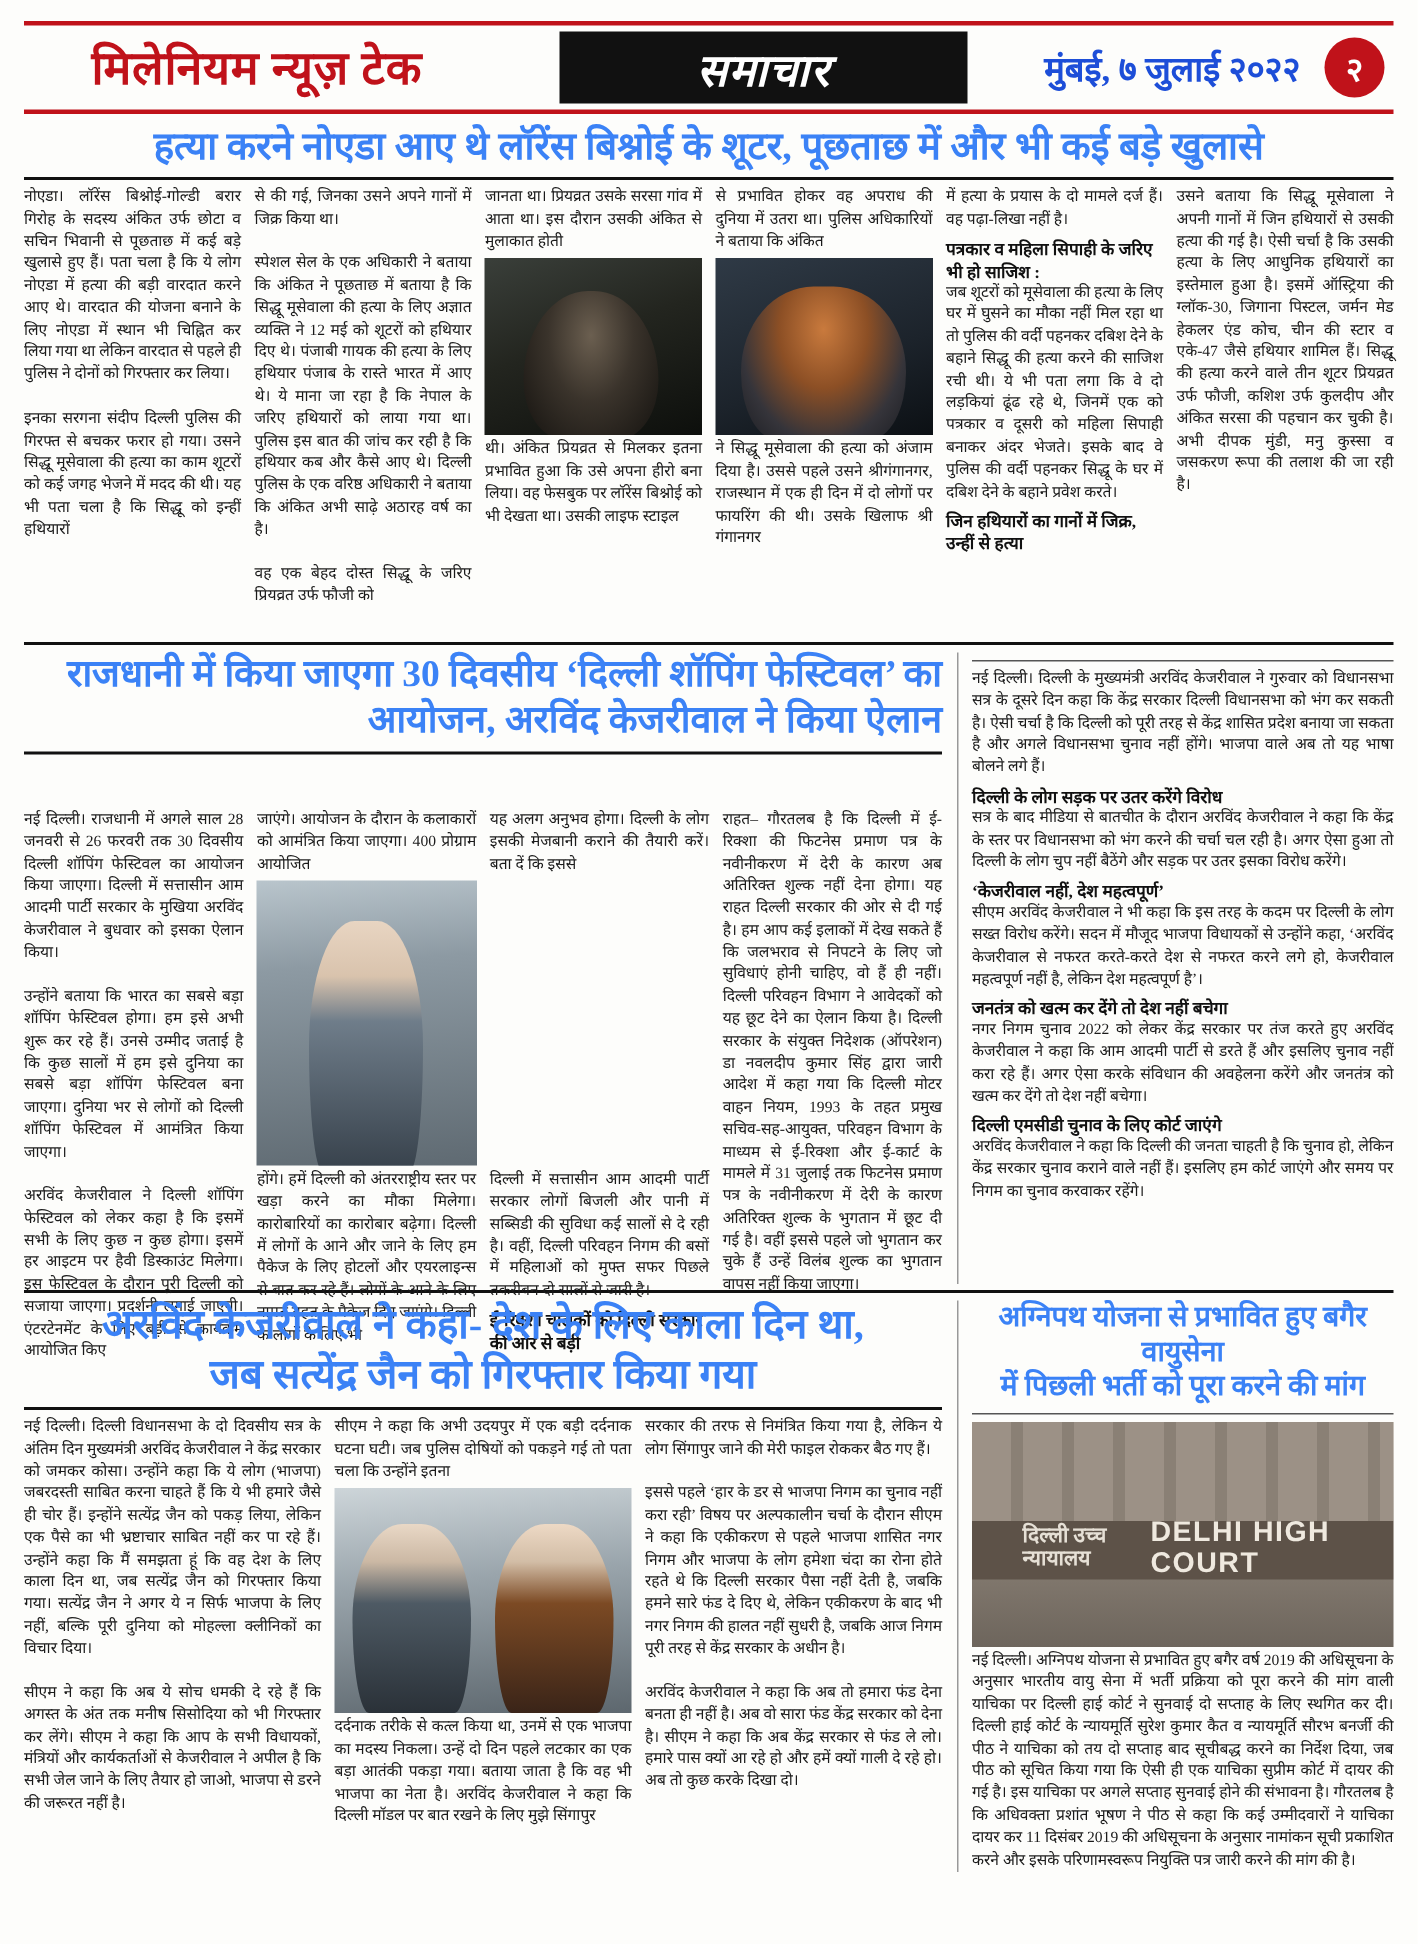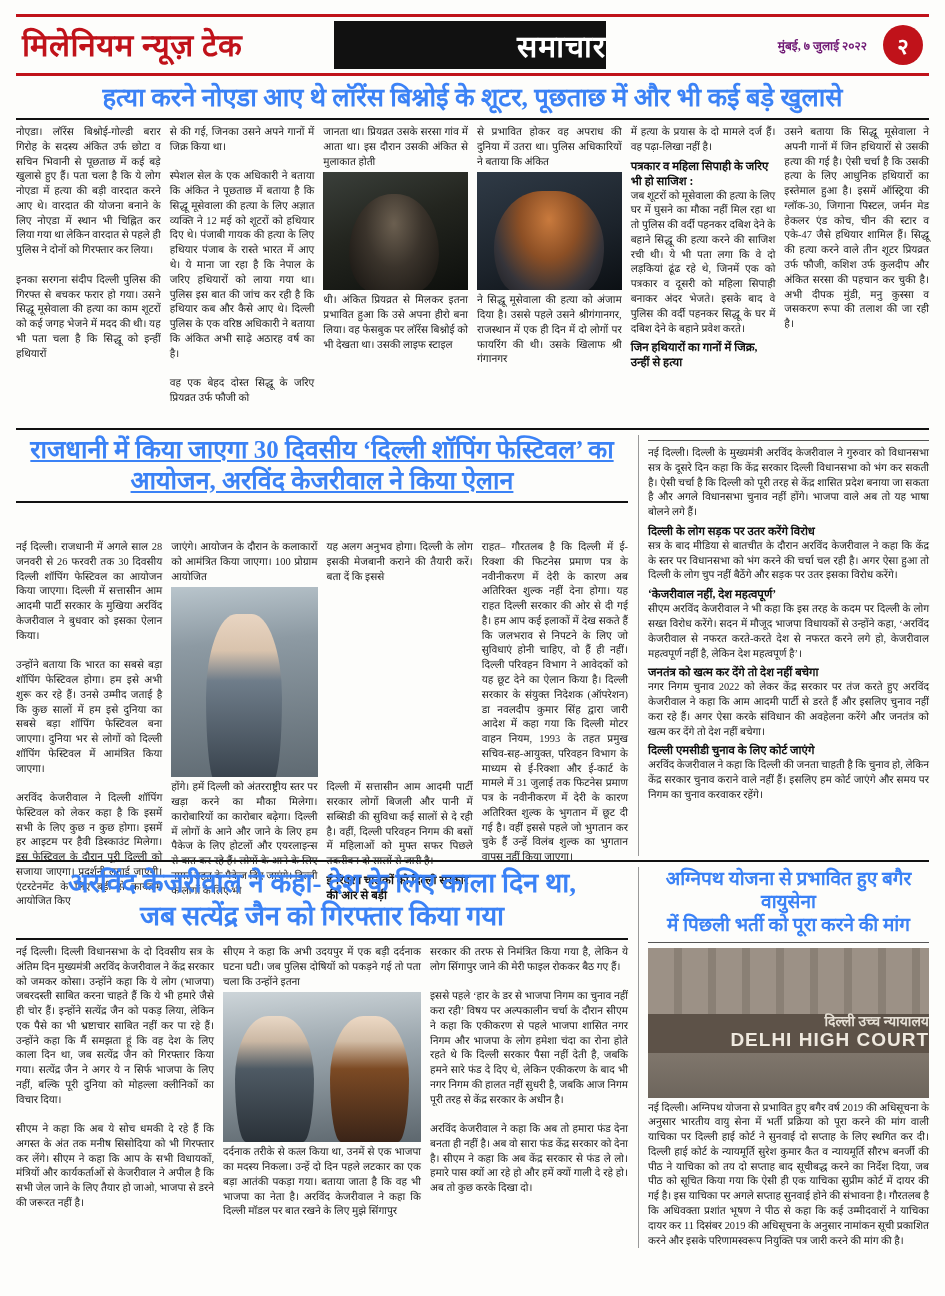--- a/index.html
+++ b/index.html
@@ -24,54 +24,56 @@
     display: flex; align-items: stretch;
     border-top: 3px solid #c0121a;
     border-bottom: 3px solid #c0121a;
     height: 62px;
     margin-bottom: 6px;
   }
   .mast-logo {
     flex: 0 0 318px;
     display: flex; align-items: center; justify-content: flex-start;
     padding-left: 6px;
+    margin-left: 39px;
   }
   .mast-logo .logo-text {
     font-family: "Liberation Serif", serif;
     font-weight: bold;
     font-size: 31px;
     color: #c0121a;
     letter-spacing: 0.5px;
     line-height: 1;
     white-space: nowrap;
   }
   .mast-center {
     flex: 0 0 272px;
     background: #111;
     color: #fff;
-    display: flex; align-items: center; justify-content: flex-end;
+    display: flex; align-items: center; justify-content: center;
     margin: 4px 0;
+    font-style: italic;
   }
   .mast-center .center-text {
     font-family: "Liberation Serif", serif;
     font-weight: bold;
     font-size: 30px;
     letter-spacing: 1px;
   }
   .mast-right {
     flex: 1;
     display: flex; align-items: center; justify-content: flex-end;
     padding-right: 6px;
     gap: 16px;
   }
   .mast-date {
     font-family: "Liberation Serif", serif;
     font-weight: bold;
-    font-size: 12px;
-    color: #701a75;
+    font-size: 23px;
+    color: #1d4ed8;
     white-space: nowrap;
   }
   .page-badge {
     width: 40px; height: 40px; border-radius: 50%;
     background: #c0121a; color: #fff;
     display: flex; align-items: center; justify-content: center;
     font-family: "Liberation Serif", serif;
     font-weight: bold; font-size: 22px;
   }
 
@@ -80,21 +82,21 @@
   .rule.thin { height: 1px; background: #555; }
 
   .headline {
     font-family: "Liberation Serif", serif;
     font-weight: bold;
     color: #3b82f6;
     line-height: 1.22;
     text-align: center;
   }
   .h-lead { font-size: 25.5px; }
-  .h-mid  { font-size: 25px; text-align:center;text-decoration:underline; }
+  .h-mid  { font-size: 25px; text-align:right; }
   .h-small{ font-size: 19px; }
   .h-big  { font-size: 27px; }
 
   .body-col {
     font-family: "Liberation Serif", serif;
     font-size: 10.4px;
     line-height: 1.42;
     text-align: justify;
     color: #1a1a1a;
     hyphens: auto;
@@ -146,21 +148,21 @@
     border-radius: 42% 42% 14% 14%/50% 50% 50% 50%;
   }
   .ph-two:before { left:6%;  background: linear-gradient(180deg,#e9d8c6 0%, #cbb8a4 20%, #4e5a64 42%, #2a3138 100%); }
   .ph-two:after  { right:6%; background: linear-gradient(180deg,#edd9c5 0%, #d2bda6 20%, #7c4a24 42%, #3a2418 100%); }
   .ph-court {
     background: linear-gradient(180deg,#b3a79a 0%, #8d8378 48%, #6d655c 100%);
   }
   .ph-court .court-band {
     position:absolute; left:0; right:0; top:44%; height:26%;
     background: #5d5248;
-    display:flex; flex-direction:column; align-items:flex-end; justify-content:center;
+    display:flex; flex-direction:row; align-items:center; justify-content:center;
     padding-left: 12%;
   }
   .ph-court .court-l1 {
     font-family:"Liberation Serif", serif; color:#e6e0d6; font-size:14px; font-weight:bold; line-height:1.05;
   }
   .ph-court .court-l2 {
     font-family:"Liberation Sans", sans-serif; color:#efe9df; font-size:19px; font-weight:bold; letter-spacing:1px; line-height:1.1;
   }
   .ph-court:before{
     content:"";
@@ -243,21 +245,21 @@
         <span>राजधानी में किया जाएगा 30 दिवसीय ‘दिल्ली शॉपिंग फेस्टिवल’ का आयोजन, अरविंद केजरीवाल ने किया ऐलान</span>
       </div>
       <div class="rule"></div>
       <div class="sub-cols4" style="height:348px;">
         <div class="body-col" style="white-space:pre-line;">नई दिल्ली। राजधानी में अगले साल 28 जनवरी से 26 फरवरी तक 30 दिवसीय दिल्ली शॉपिंग फेस्टिवल का आयोजन किया जाएगा। दिल्ली में सत्तासीन आम आदमी पार्टी सरकार के मुखिया अरविंद केजरीवाल ने बुधवार को इसका ऐलान किया।
 
 उन्होंने बताया कि भारत का सबसे बड़ा शॉपिंग फेस्टिवल होगा। हम इसे अभी शुरू कर रहे हैं। उनसे उम्मीद जताई है कि कुछ सालों में हम इसे दुनिया का सबसे बड़ा शॉपिंग फेस्टिवल बना जाएगा। दुनिया भर से लोगों को दिल्ली शॉपिंग फेस्टिवल में आमंत्रित किया जाएगा।
 
 अरविंद केजरीवाल ने दिल्ली शॉपिंग फेस्टिवल को लेकर कहा है कि इसमें सभी के लिए कुछ न कुछ होगा। इसमें हर आइटम पर हैवी डिस्काउंट मिलेगा। इस फेस्टिवल के दौरान पूरी दिल्ली को सजाया जाएगा। प्रदर्शनी लगाई जाएगी। एंटरटेनमेंट के लिए बड़ी से कार्यक्रम आयोजित किए</div>
         <div>
-          <div class="body-col">जाएंगे। आयोजन के दौरान के कलाकारों को आमंत्रित किया जाएगा। 100 प्रोग्राम आयोजित</div>
+          <div class="body-col">जाएंगे। आयोजन के दौरान के कलाकारों को आमंत्रित किया जाएगा। 400 प्रोग्राम आयोजित</div>
           <div class="photo ph-kejriwal" style="height:190px;margin:3px 0;"></div>
           <div class="body-col">होंगे। हमें दिल्ली को अंतरराष्ट्रीय स्तर पर खड़ा करने का मौका मिलेगा। कारोबारियों का कारोबार बढ़ेगा। दिल्ली में लोगों के आने और जाने के लिए हम पैकेज के लिए होटलों और एयरलाइन्स से बात कर रहे हैं। लोगों के आने के लिए नामत तहत के पैकेज दिए जाएंगे। दिल्ली के लोगों के लिए भी</div>
         </div>
         <div>
           <div class="body-col">यह अलग अनुभव होगा। दिल्ली के लोग इसकी मेजबानी कराने की तैयारी करें। बता दें कि इससे</div>
           <div style="height:190px;margin:3px 0;"></div>
           <div class="body-col">दिल्ली में सत्तासीन आम आदमी पार्टी सरकार लोगों बिजली और पानी में सब्सिडी की सुविधा कई सालों से दे रही है। वहीं, दिल्ली परिवहन निगम की बसों में महिलाओं को मुफ्त सफर पिछले तकरीबन दो सालों से जारी है।</div>
           <div class="small-head">ई-रिक्शा चालकों को दिल्ली सरकार की ओर से बड़ी</div>
         </div>
         <div class="body-col">राहत– गौरतलब है कि दिल्ली में ई-रिक्शा की फिटनेस प्रमाण पत्र के नवीनीकरण में देरी के कारण अब अतिरिक्त शुल्क नहीं देना होगा। यह राहत दिल्ली सरकार की ओर से दी गई है। हम आप कई इलाकों में देख सकते हैं कि जलभराव से निपटने के लिए जो सुविधाएं होनी चाहिए, वो हैं ही नहीं। दिल्ली परिवहन विभाग ने आवेदकों को यह छूट देने का ऐलान किया है। दिल्ली सरकार के संयुक्त निदेशक (ऑपरेशन) डा नवलदीप कुमार सिंह द्वारा जारी आदेश में कहा गया कि दिल्ली मोटर वाहन नियम, 1993 के तहत प्रमुख सचिव-सह-आयुक्त, परिवहन विभाग के माध्यम से ई-रिक्शा और ई-कार्ट के मामले में 31 जुलाई तक फिटनेस प्रमाण पत्र के नवीनीकरण में देरी के कारण अतिरिक्त शुल्क के भुगतान में छूट दी गई है। वहीं इससे पहले जो भुगतान कर चुके हैं उन्हें विलंब शुल्क का भुगतान वापस नहीं किया जाएगा।</div>

